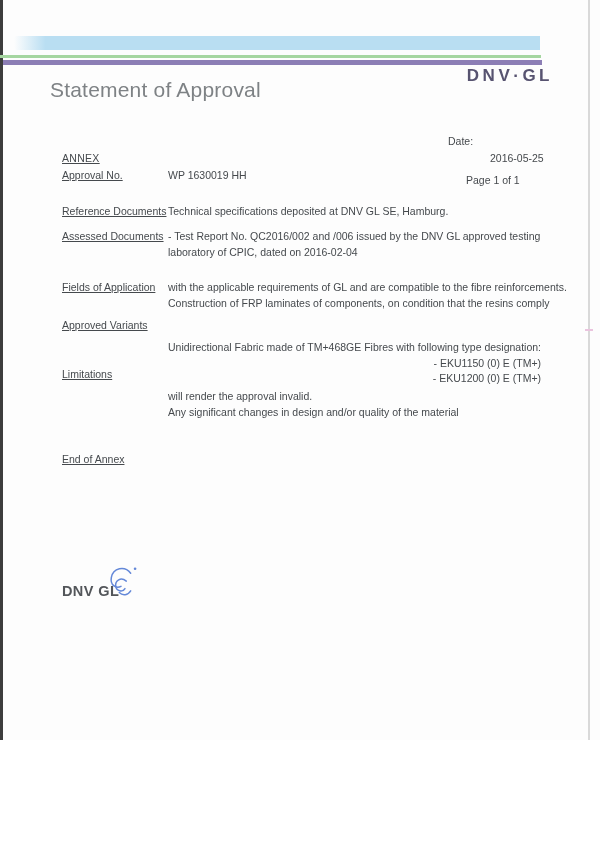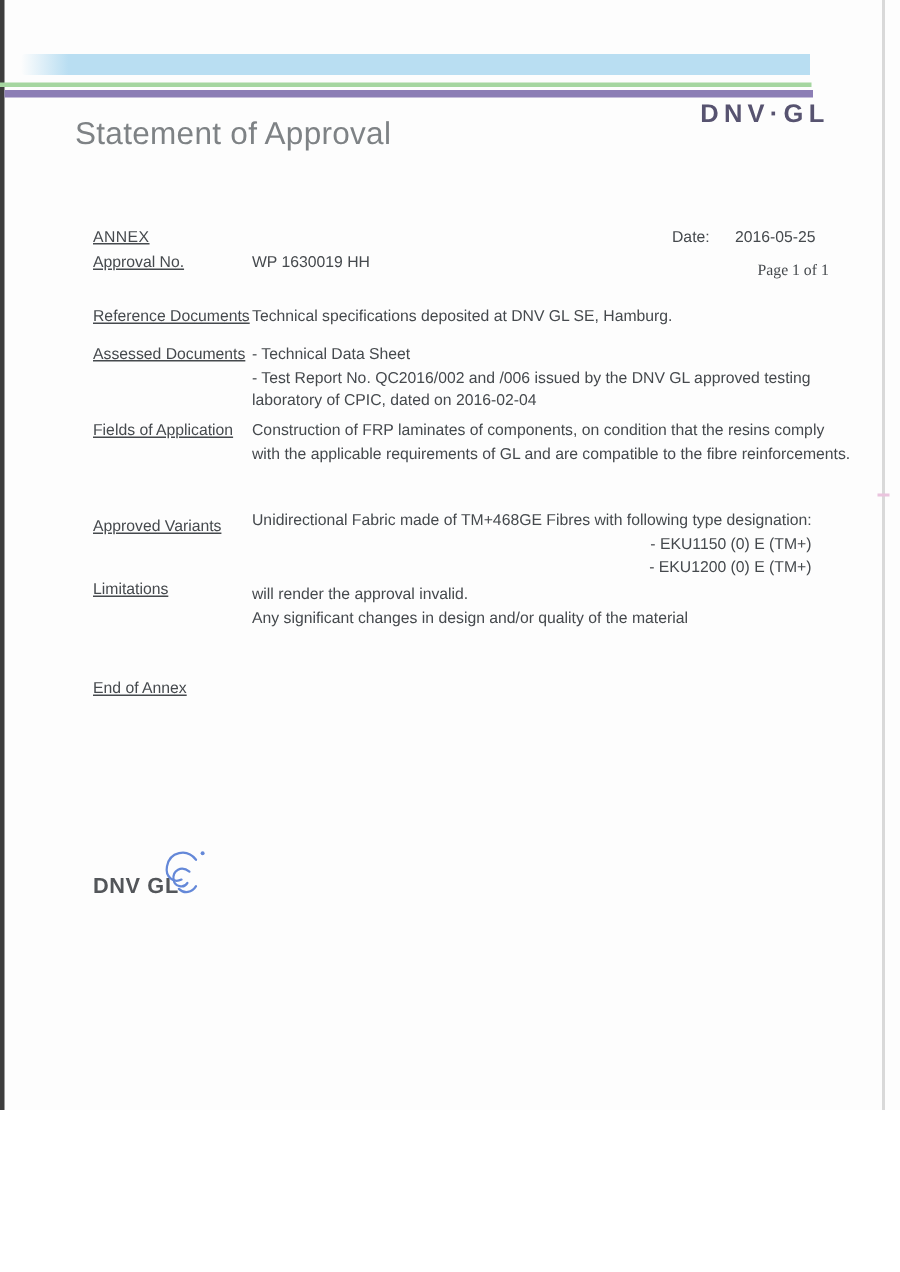--- a/index.html
+++ b/index.html
@@ -80,32 +80,32 @@
     font-size: 10.5px;
     line-height: 15.5px;
     color: #45494d;
     white-space: nowrap;
   }
   .label { left: 62px; text-decoration: underline; }
   .value { left: 168px; }
   .annex-label { top: 151px; letter-spacing: 0.3px; }
   .approval-label { top: 168px; }
   .approval-value { top: 168px; }
-  .date-label { left: 448px; top: 151px; }
+  .date-label { left: 448px; top: 134px; }
   .date-value { left: 490px; top: 151px; }
-  .page-count { left: 505px; top: 173px; font-family: Liberation Serif, serif; }
+  .page-count { left: 466px; top: 173px; }
   .reference-label { top: 204px; }
   .reference-value { top: 204px; }
   .assessed-label { top: 229px; }
   .assessed-value { top: 229px; }
   .fields-label { top: 280px; }
   .fields-value { top: 280px; }
-  .variants-label { top: 344px; }
+  .variants-label { top: 318px; }
   .variants-value { top: 340px; text-align: right; }
-  .limitations-label { top: 386px; }
+  .limitations-label { top: 367px; }
   .limitations-value { top: 389px; }
   .end-annex { top: 452px; }
   .company-sig {
     position: absolute;
     left: 62px; top: 583px;
     font-size: 14.5px;
     font-weight: 700;
     letter-spacing: 0.4px;
     color: #53565a;
   }
@@ -146,29 +146,28 @@
   <div class="t date-value">2016-05-25</div>
   <div class="t page-count">Page 1 of 1</div>
 
   <div class="t label reference-label">Reference Documents</div>
   <div class="t value reference-value">
     <div>Technical specifications deposited at DNV GL SE, Hamburg.</div>
   </div>
 
   <div class="t label assessed-label">Assessed Documents</div>
   <div class="t value assessed-value">
-    <div>- Technical Data Sheet</div>
     <div>- Test Report No. QC2016/002 and /006 issued by the DNV GL approved testing</div>
     <div>laboratory of CPIC, dated on 2016-02-04</div>
   </div>
 
   <div class="t label fields-label">Fields of Application</div>
   <div class="t value fields-value">
+    <div>with the applicable requirements of GL and are compatible to the fibre reinforcements.</div>
     <div>Construction of FRP laminates of components, on condition that the resins comply</div>
-    <div>with the applicable requirements of GL and are compatible to the fibre reinforcements.</div>
   </div>
 
   <div class="t label variants-label">Approved Variants</div>
   <div class="t value variants-value">
     <div>Unidirectional Fabric made of TM+468GE Fibres with following type designation:</div>
     <div>- EKU1150 (0) E (TM+)</div>
     <div>- EKU1200 (0) E (TM+)</div>
   </div>
 
   <div class="t label limitations-label">Limitations</div>

